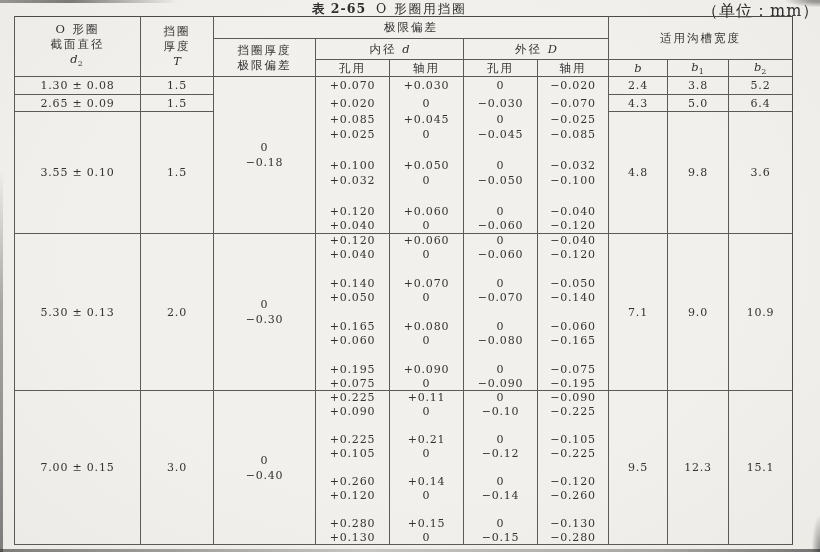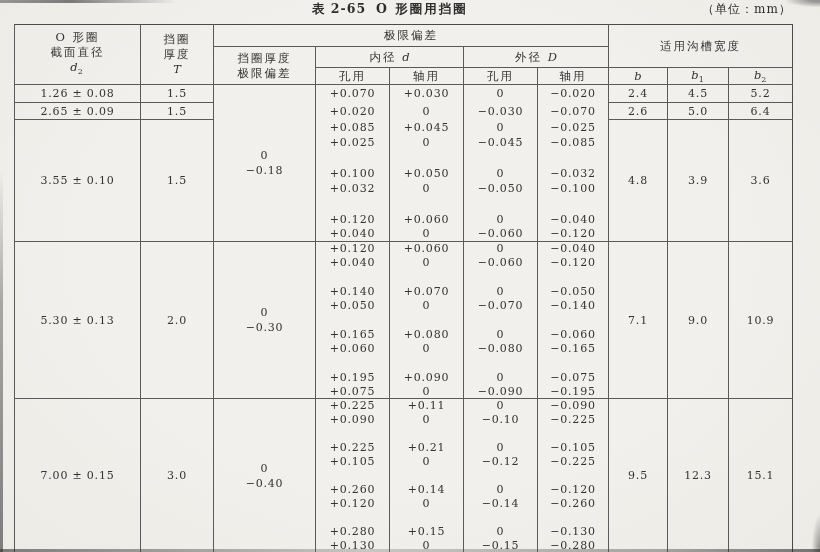--- a/index.html
+++ b/index.html
@@ -5,25 +5,25 @@
   html,body{margin:0;padding:0;background:#dcdbd7;}
   .page{
     position:relative;width:820px;height:552px;overflow:hidden;
     background:#efeeea;
     font-family:"DejaVu Serif","Liberation Serif",serif;
     color:#2e2e2e;
   }
   
   .titlebar{position:absolute;left:4px;top:0;width:100%;height:16px;}
   .t-label{position:absolute;left:308px;top:1px;font-size:12.5px;font-weight:bold;letter-spacing:1px;}
-  .t-name{position:absolute;left:372px;top:1px;font-size:12.5px;font-weight:bold;letter-spacing:2px;}
-  .t-unit{position:absolute;left:698px;top:1px;font-size:12px;letter-spacing:1px;}
+  .t-name{position:absolute;left:372px;top:1px;font-size:12.5px;font-weight:normal;letter-spacing:2px;}
+  .t-unit{position:absolute;left:698px;top:1px;font-size:16px;letter-spacing:1px;}
   
   table.main{
-    position:absolute;left:14px;top:24px;width:778px;
+    position:absolute;left:14px;top:16px;width:778px;
     border-collapse:collapse;table-layout:fixed;
     border:1.4px solid #4a4a4a;
   }
   td{
     border-left:1px solid #5a5a5a;
     padding:0;margin:0;
     text-align:center;vertical-align:middle;
     font-size:11px;letter-spacing:0.8px;
     color:#333;
     overflow:hidden;white-space:nowrap;
@@ -106,56 +106,56 @@
       <td class="bb cjk">孔用</td>
       <td class="bb cjk">轴用</td>
       <td class="bb cjk">孔用</td>
       <td class="bb cjk">轴用</td>
       <td class="bb"><span class="sym">b</span></td>
       <td class="bb"><span class="sym">b</span><sub>1</sub></td>
       <td class="bb"><span class="sym">b</span><sub>2</sub></td>
     </tr>
 
     <tr class="r1">
-      <td class="bb">1.26 ± 0.08</td>
+      <td class="bb">1.30 ± 0.08</td>
       <td class="bb">1.5</td>
       <td rowspan="10" class="bb devcell">
         <span class="dl">0</span>
         <span class="dl">−0.18</span>
       </td>
       <td>+0.070</td>
       <td>+0.030</td>
       <td>0</td>
       <td>−0.020</td>
       <td class="bb">2.4</td>
-      <td class="bb">4.5</td>
+      <td class="bb">3.8</td>
       <td class="bb">5.2</td>
     </tr>
 
     <tr class="r2">
       <td class="bb">2.65 ± 0.09</td>
       <td class="bb">1.5</td>
       <td>+0.020</td>
       <td>0</td>
       <td>−0.030</td>
       <td>−0.070</td>
-      <td class="bb">2.6</td>
+      <td class="bb">4.3</td>
       <td class="bb">5.0</td>
       <td class="bb">6.4</td>
     </tr>
 
     <tr class="v3">
       <td rowspan="8" class="bb">3.55 ± 0.10</td>
       <td rowspan="8" class="bb">1.5</td>
       <td>+0.085</td>
       <td>+0.045</td>
       <td>0</td>
       <td>−0.025</td>
       <td rowspan="8" class="bb">4.8</td>
-      <td rowspan="8" class="bb">3.9</td>
+      <td rowspan="8" class="bb">9.8</td>
       <td rowspan="8" class="bb">3.6</td>
     </tr>
     <tr class="v3">
       <td>+0.025</td>
       <td>0</td>
       <td>−0.045</td>
       <td>−0.085</td>
     </tr>
     <tr class="s3">
       <td></td>

